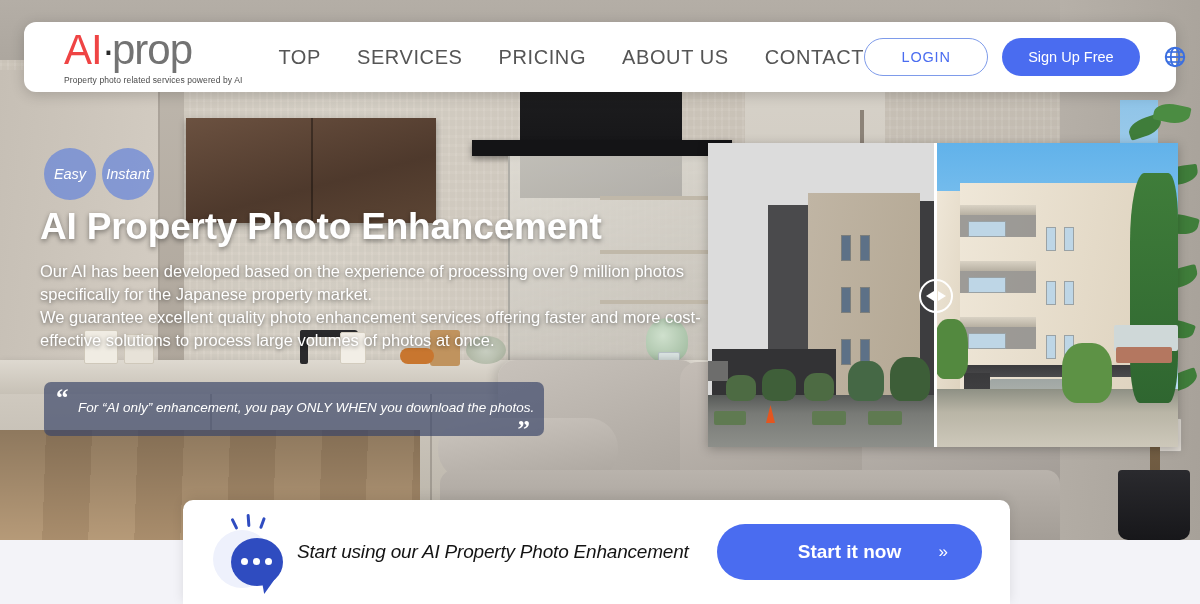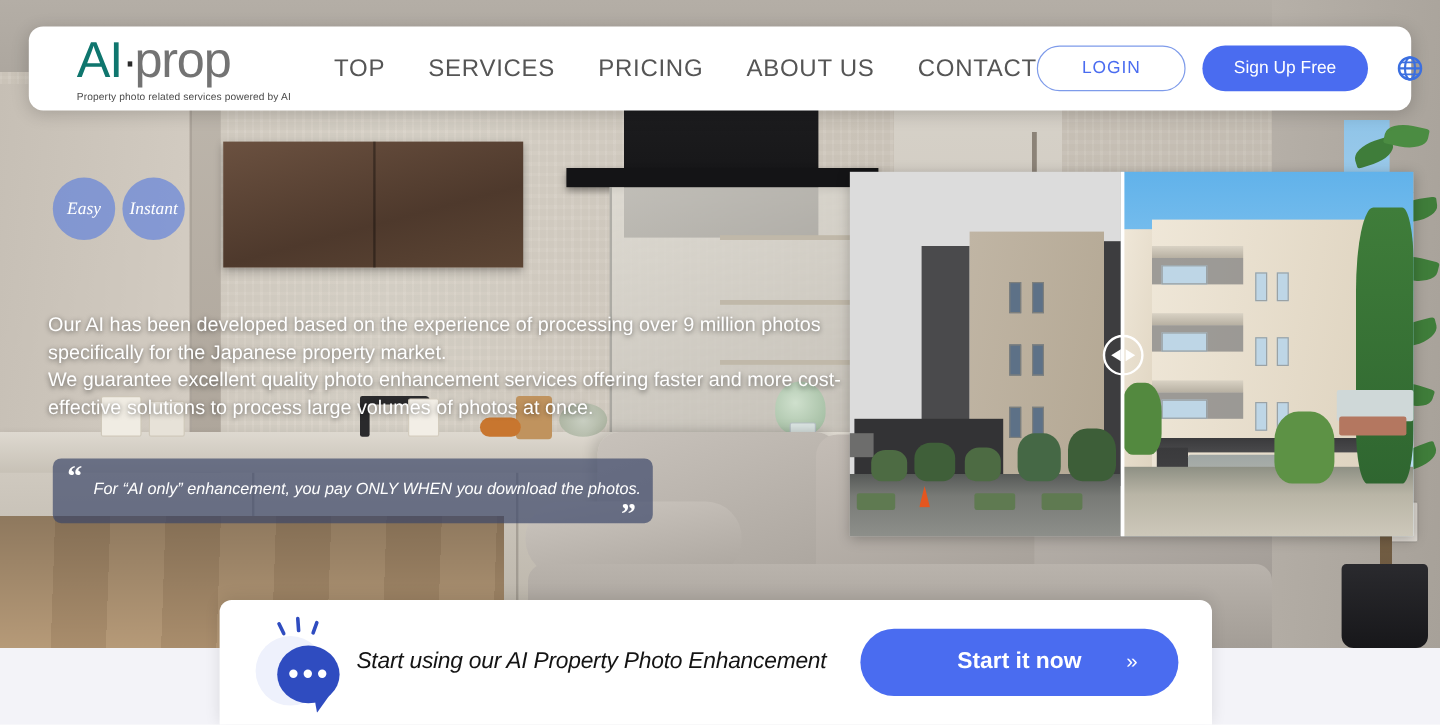--- a/index.html
+++ b/index.html
@@ -82,35 +82,35 @@
 
   
   .header {
     position: absolute; left: 24px; top: 22px; width: 1152px; height: 70px;
     background: #ffffff; border-radius: 12px;
     box-shadow: 0 3px 14px rgba(0,0,0,.18);
     display: flex; align-items: center; padding: 0 16px 0 40px;
   }
   .logo { display: flex; flex-direction: column; justify-content: center; width: 210px; }
   .logo-top { display:flex; align-items:baseline; font-size: 42px; font-weight: 400; line-height: 1; letter-spacing: -1px; }
-  .logo-ai { color: #0f766e; }
+  .logo-ai { color: #ef4444; }
   .logo-dot { color:#2a2a2a; font-size:40px; margin: 0 -2px 0 0; }
   .logo-prop { color: #737373; }
   .logo-sub { font-size: 8.5px; color: #4a4a4a; margin-top: 4px; letter-spacing: .1px; white-space:nowrap; }
   .nav { display: flex; align-items: center; gap: 36px; margin-left: 36px; }
   .nav a { color: #555; font-size: 20px; letter-spacing: .6px; text-decoration: none; white-space: nowrap; }
   .actions { display: flex; align-items: center; gap: 14px; margin-left: auto; }
   .btn-login { width: 124px; height: 38px; border: 1px solid #7e9bea; border-radius: 19px;
     color: #4a6cf0; font-size: 14.5px; letter-spacing: .8px; display:flex; align-items:center; justify-content:center; background:#fff; }
   .btn-signup { height: 38px; padding: 0 26px; background: #4a6cf0; border-radius: 19px;
     color: #fff; font-size: 14.5px; display:flex; align-items:center; justify-content:center; white-space:nowrap; }
   .globe { width: 26px; height: 26px; margin-left: 8px; display:flex; align-items:center; justify-content:center; }
 
   
-  .badges { position: absolute; left: 44px; top: 148px; display: flex; gap: 6px; font-family: Liberation Serif, serif; }
+  .badges { position: absolute; left: 44px; top: 148px; display: flex; gap: 6px; }
   .badge { width: 52px; height: 52px; border-radius: 50%; background: rgba(86,122,222,.62);
     display: flex; align-items: center; justify-content: center;
     color: #fff; font-style: italic; font-size: 14.5px; }
   .badge.w { width: 58px; }
   .hero-title { position: absolute; left: 40px; top: 206px; color:#fff; font-size: 37px; font-weight: bold;
     letter-spacing: -.2px; text-shadow: 0 2px 5px rgba(0,0,0,.42); }
   .hero-body { position: absolute; left: 40px; top: 260px; width: 680px; color: #fff; font-size: 16.5px;
     line-height: 23px; text-shadow: 0 1px 4px rgba(0,0,0,.55); }
   .quote-box { position: absolute; left: 44px; top: 382px; width: 500px; height: 54px;
     background: rgba(58,70,104,.68); border-radius: 7px; }
@@ -302,20 +302,21 @@
 
   <div class="badges">
     <div class="badge">
       <span>Easy</span>
     </div>
     <div class="badge">
       <span>Instant</span>
     </div>
   </div>
 
+  <div class="hero-title">AI Property Photo Enhancement</div>
 
   <div class="hero-body">
     <div>Our AI has been developed based on the experience of processing over 9 million photos</div>
     <div>specifically for the Japanese property market.</div>
     <div>We guarantee excellent quality photo enhancement services offering faster and more cost-</div>
     <div>effective solutions to process large volumes of photos at once.</div>
   </div>
 
   <div class="quote-box">
     <span class="qm-open">“</span>

